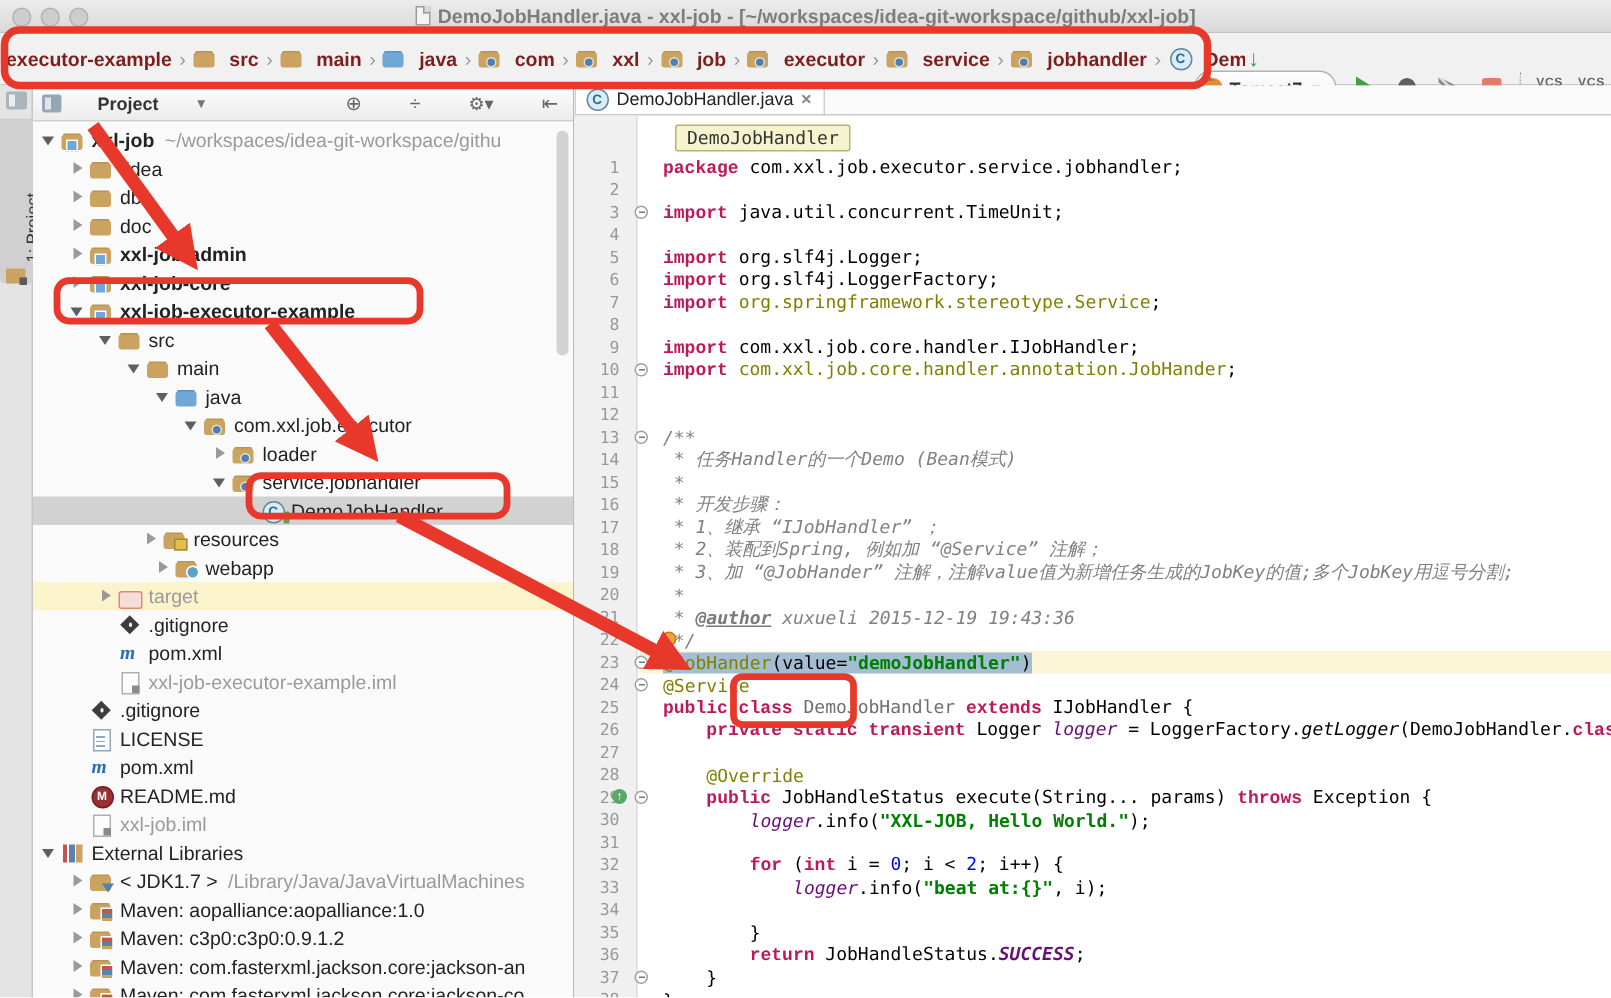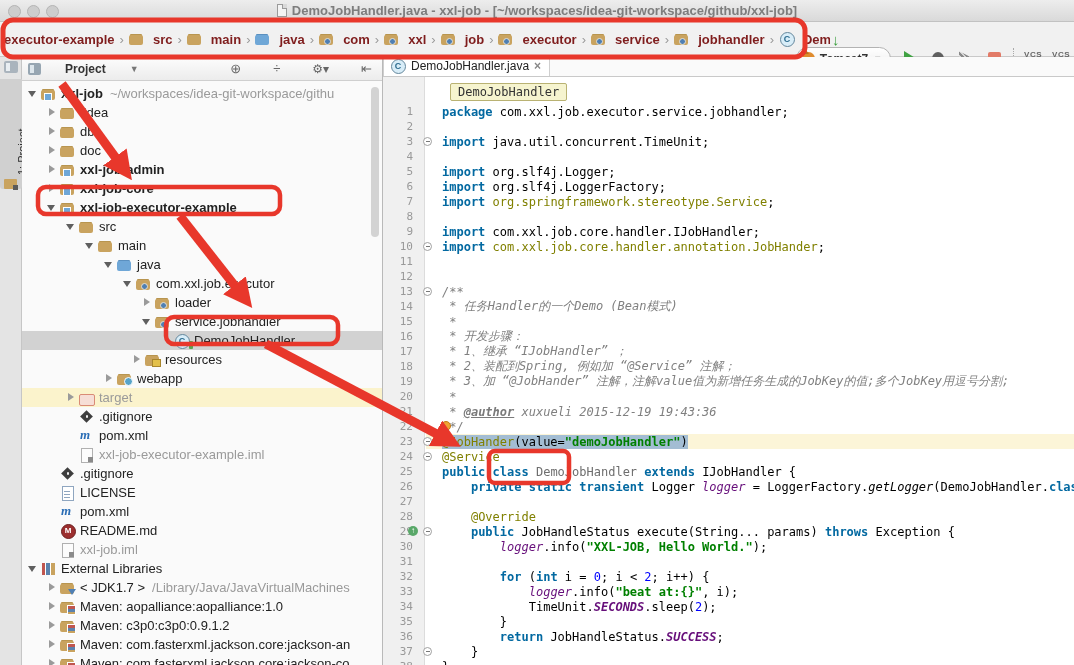--- a/index.html
+++ b/index.html
@@ -126,21 +126,21 @@
   .cline { height:15px; display:flex; align-items:center; position:relative; }
   .cline.cur { background:linear-gradient(90deg,transparent 0 43px,#fcf5d8 43px); }
   .lnum { width:36px; flex:none; text-align:right; padding-right:6px; font:11px "DejaVu Sans Mono",monospace; color:#999; }
   .foldc { width:20px; flex:none; position:relative; height:15px; }
   .foldbox { position:absolute; left:4px; top:3px; width:9px; height:9px; border:1px solid #a0a0a0; border-radius:50%; background:#fff; }
   .foldbox::after { content:""; position:absolute; left:1.5px; top:3px; width:4px; height:1px; background:#777; }
   .ovr { position:absolute; left:-11px; top:2px; width:10px; height:10px; border-radius:50%; background:#59a869; color:#fff;
     font-size:8px; line-height:10px; text-align:center; font-weight:bold; }
   .ctext { font:12px "DejaVu Sans Mono",monospace; white-space:pre; padding-left:3px; }
   .tk-p { color:#000; }
-  .tk-k { color:#0369a1; font-weight:bold; }
+  .tk-k { color:#be185d; font-weight:bold;font-family:Liberation Mono, monospace; }
   .tk-s { color:#008000; font-weight:bold; }
   .tk-n { color:#0000ff; }
   .tk-a { color:#808000;margin-top:21px; }
   .tk-c { color:#808080; font-style:italic; }
   .tk-f { color:#660e7a; font-style:italic; }
   .tk-sf { color:#660e7a; font-style:italic; font-weight:bold; }
   .tk-sm { font-style:italic; }
   .tk-au { color:#7a7a7a; font-weight:bold; font-style:italic; text-decoration:underline; }
   .tk-cn { color:#6e6e6e; }
   .selbg { background:#a3bdd3; }
@@ -336,21 +336,21 @@
           <span class="icn icn-package"></span>
           <span class="tlabel">service.jobhandler</span>
         </div>
         <div class="trow sel" style="padding-left:137px">
           <span class="chev cn"></span>
           <span class="icn icn-class-key">
             <span class="key"></span>
           </span>
           <span class="tlabel">DemoJobHandler</span>
         </div>
-        <div class="trow" style="padding-left:108px">
+        <div class="trow" style="padding-left:72px">
           <span class="chev cr"></span>
           <span class="icn icn-resources-folder"></span>
           <span class="tlabel">resources</span>
         </div>
         <div class="trow" style="padding-left:80px">
           <span class="chev cr"></span>
           <span class="icn icn-webapp-folder"></span>
           <span class="tlabel">webapp</span>
         </div>
         <div class="trow hl" style="padding-left:42px">
@@ -619,21 +619,20 @@
           <span class="ctext"><span class="tk-p">        </span><span class="tk-k">for</span><span class="tk-p"> (</span><span class="tk-k">int</span><span class="tk-p"> i = </span><span class="tk-n">0</span><span class="tk-p">; i &lt; </span><span class="tk-n">2</span><span class="tk-p">; i++) {</span></span>
         </div>
         <div class="cline">
           <span class="lnum">33</span>
           <span class="foldc"></span>
           <span class="ctext"><span class="tk-p">            </span><span class="tk-f">logger</span><span class="tk-p">.info(</span><span class="tk-s">"beat at:{}"</span><span class="tk-p">, i);</span></span>
         </div>
         <div class="cline">
           <span class="lnum">34</span>
           <span class="foldc"></span>
-          <span class="ctext"><span class="tk-p">            </span><span class="tk-p">TimeUnit.</span><span class="tk-sf">SECONDS</span><span class="tk-p">.sleep(</span><span class="tk-n">2</span><span class="tk-p">);</span></span>
         </div>
         <div class="cline">
           <span class="lnum">35</span>
           <span class="foldc"></span>
           <span class="ctext"><span class="tk-p">        }</span></span>
         </div>
         <div class="cline">
           <span class="lnum">36</span>
           <span class="foldc"></span>
           <span class="ctext"><span class="tk-p">        </span><span class="tk-k">return</span><span class="tk-p"> JobHandleStatus.</span><span class="tk-sf">SUCCESS</span><span class="tk-p">;</span></span>

